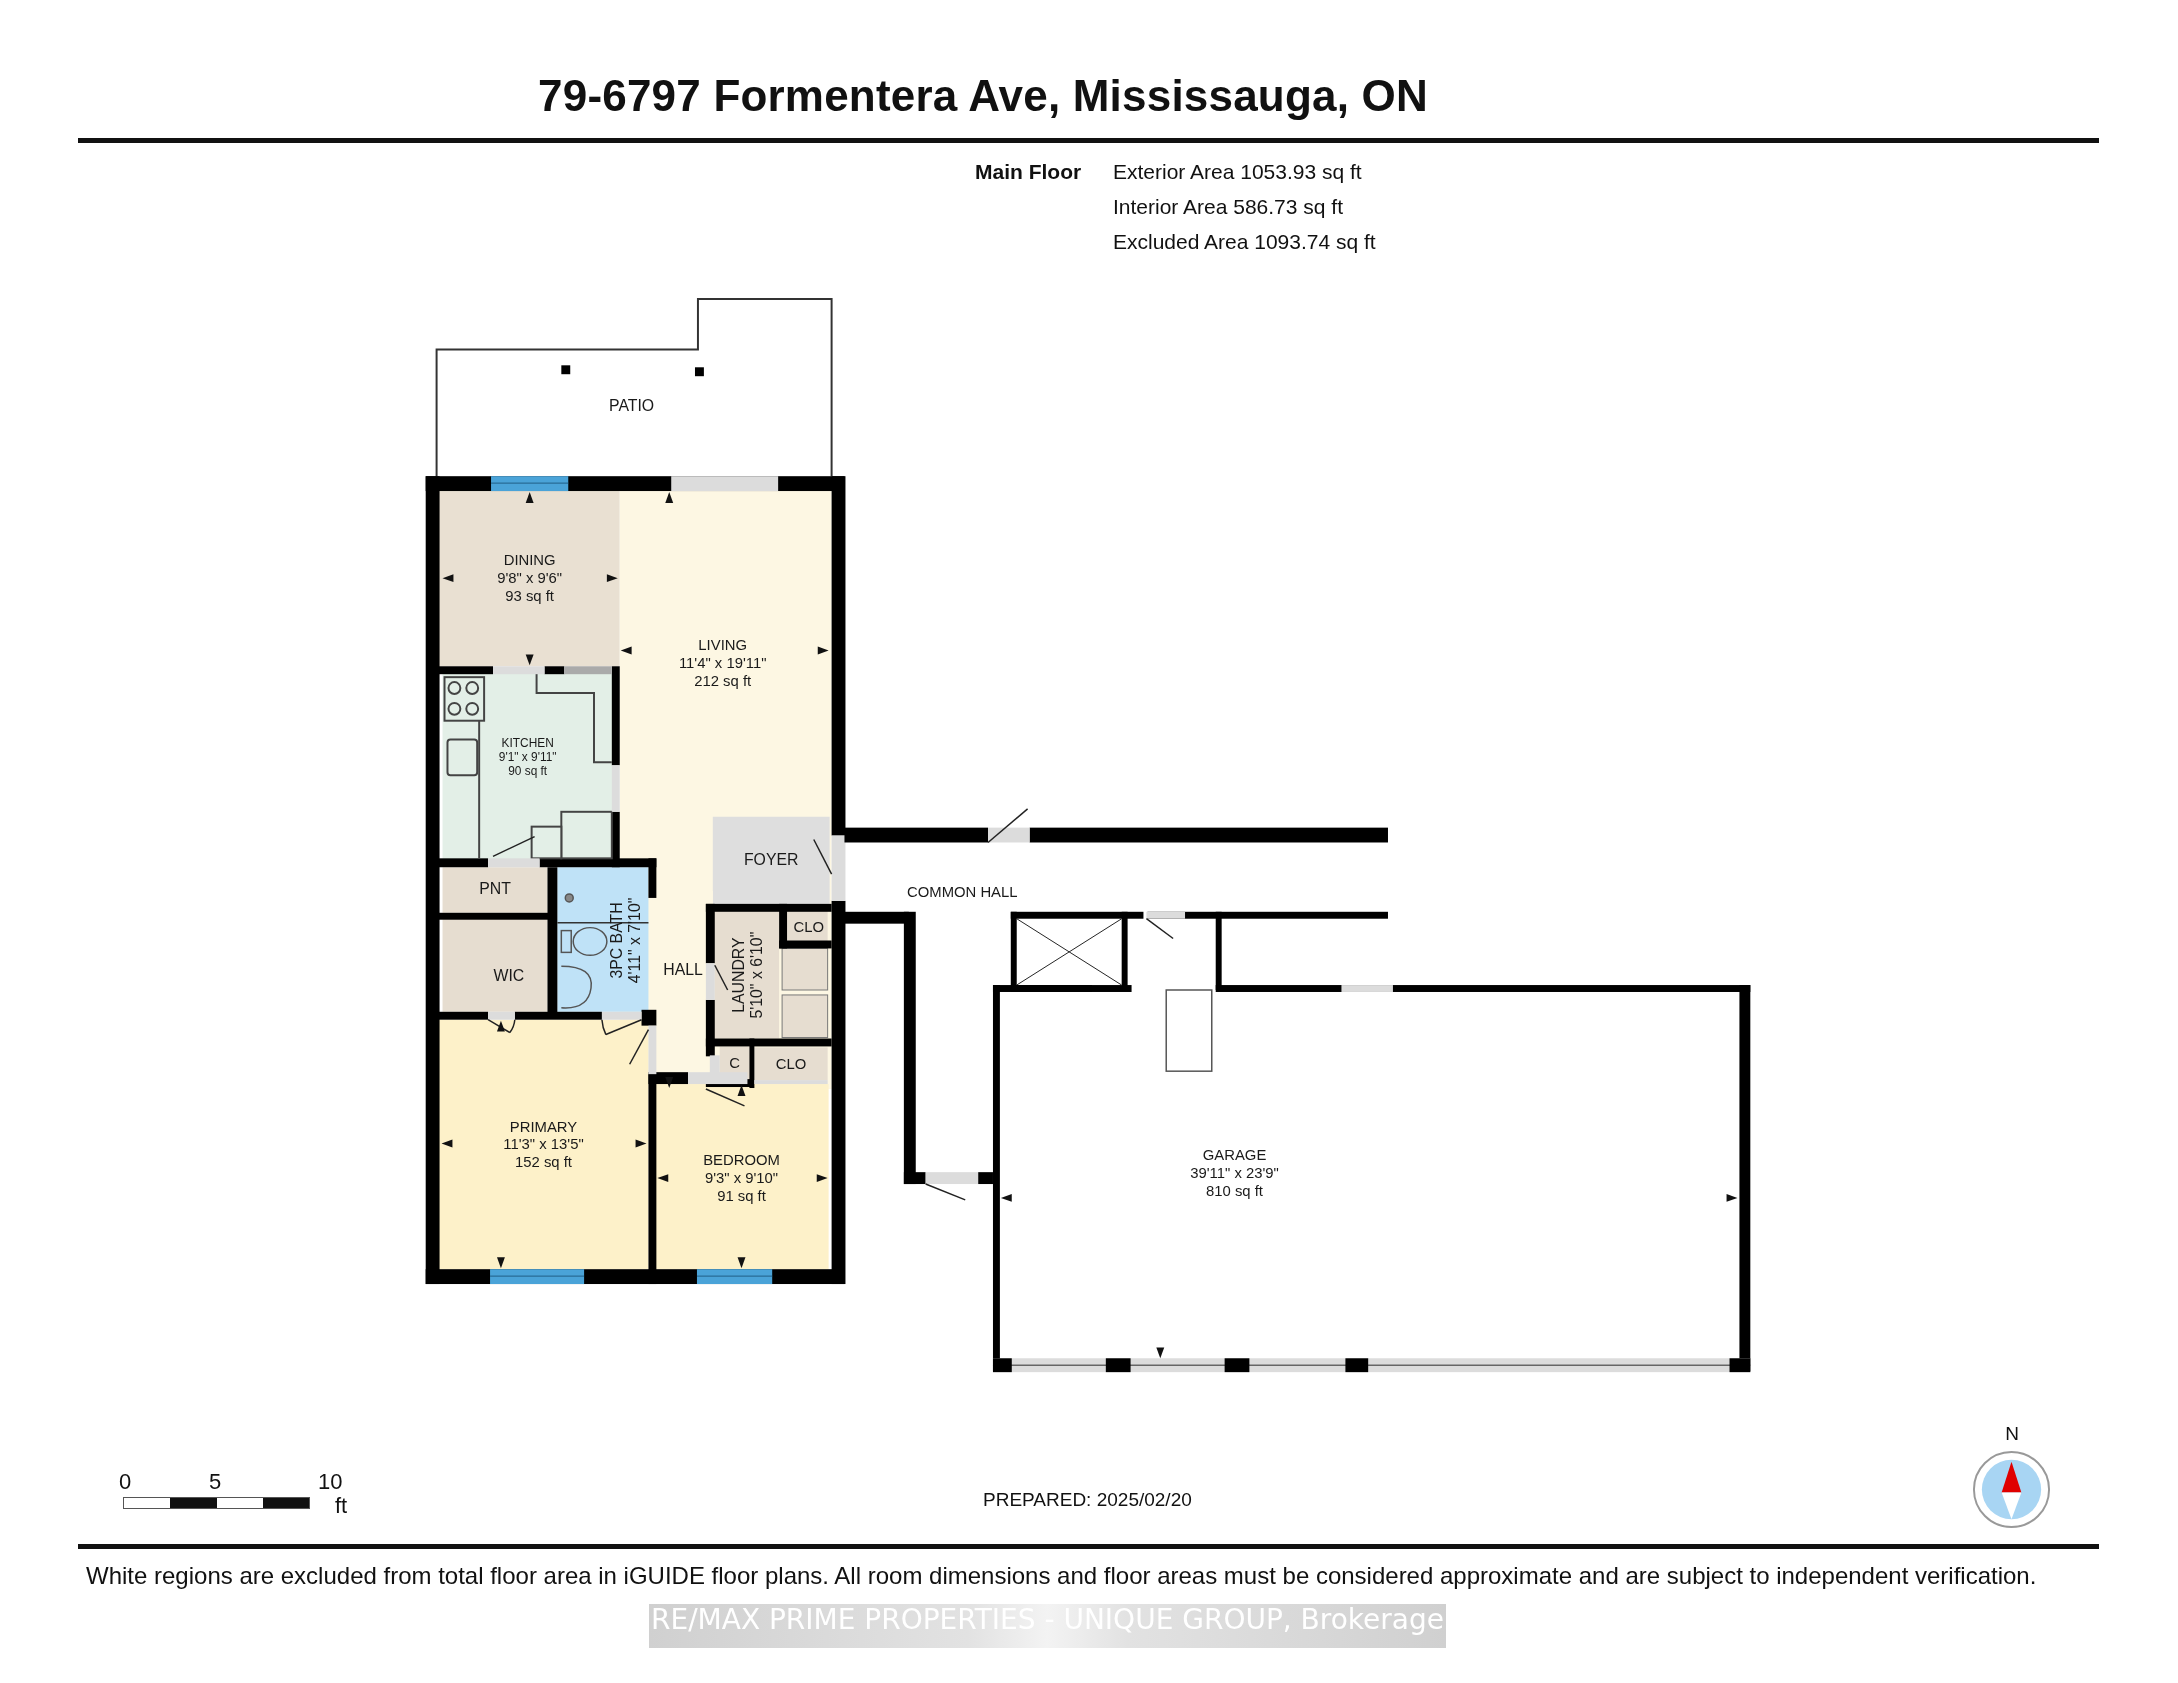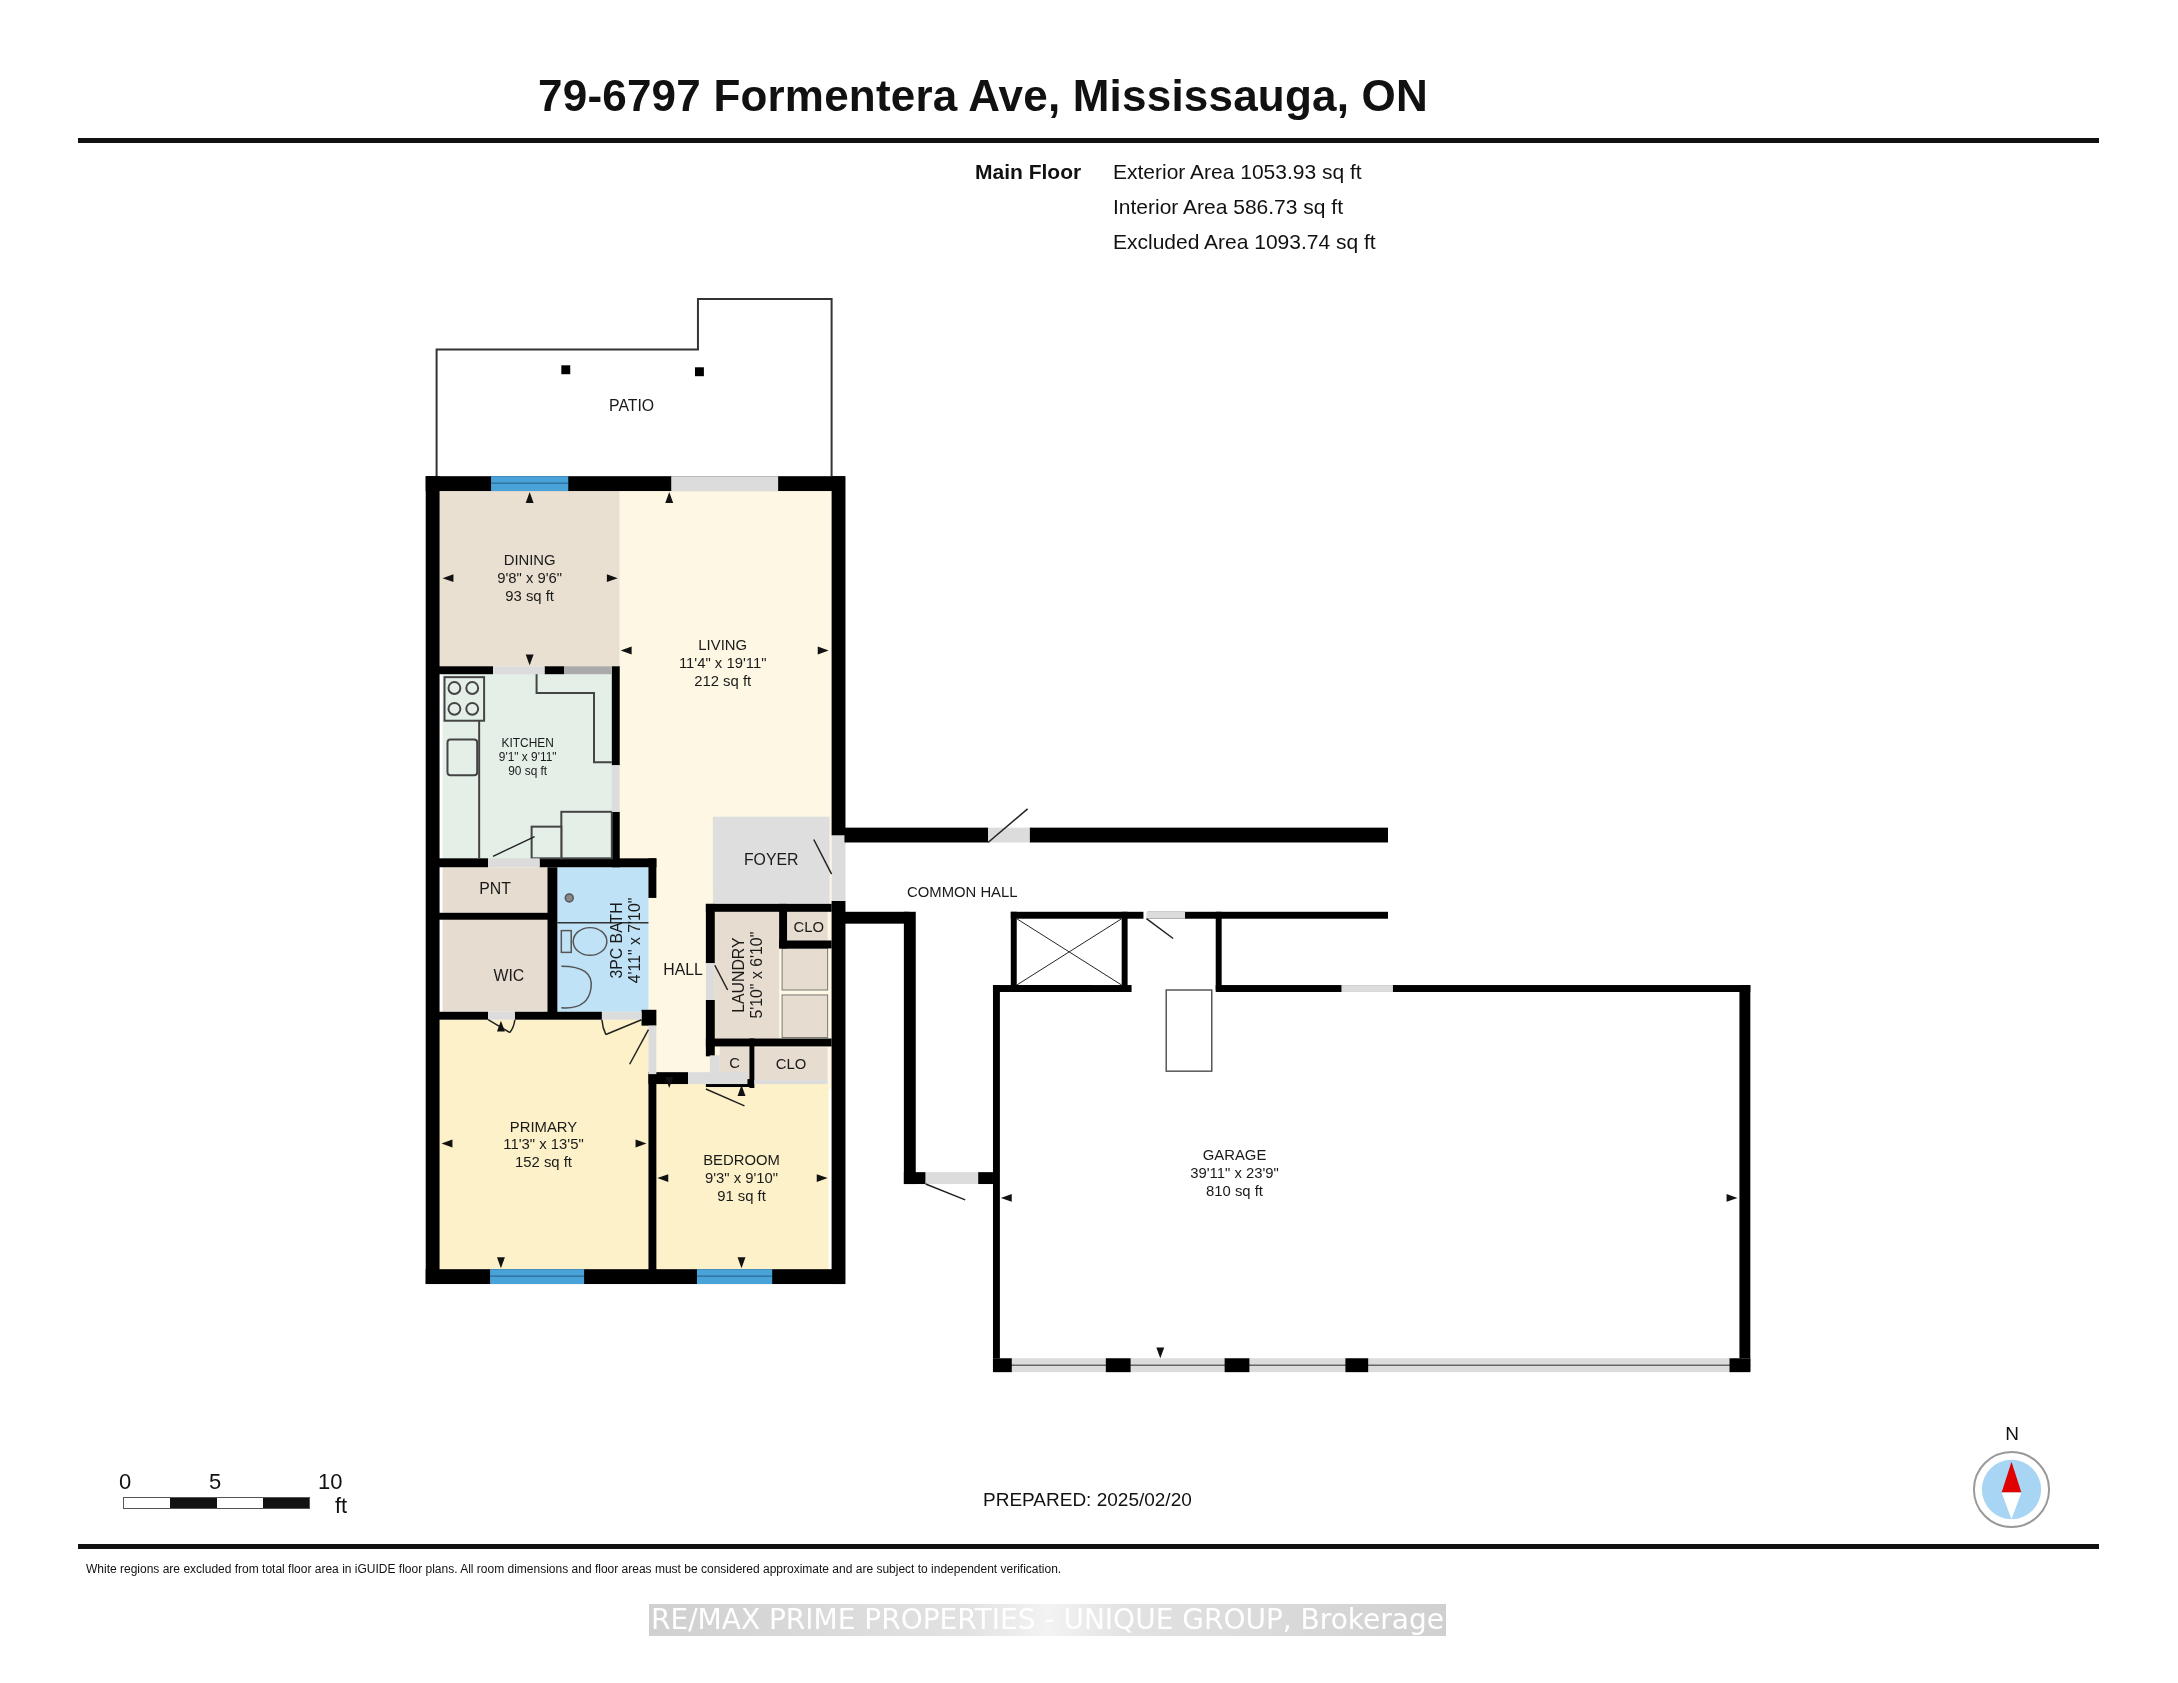--- a/index.html
+++ b/index.html
@@ -16,22 +16,22 @@
   .room-label { font-family:"Liberation Sans", sans-serif; fill:#1a1a1a; text-anchor:middle; }
   .prepared { position:absolute; left:983px; top:1489px; font-size:19px; white-space:nowrap; }
   .scale { position:absolute; left:119px; top:1469px; width:238px; height:59px; }
   .scale .tick { position:absolute; top:0; font-size:22px; }
   .scale .bar { position:absolute; left:4px; top:28px; width:185px; height:10px; border:1px solid #555; display:flex; }
   .scale .bar span { flex:1; height:100%; }
   .scale .bar span.b { background:#111; }
   .scale .unit { position:absolute; left:216px; top:24px; font-size:22px; }
   .compass { position:absolute; left:1970px; top:1423px; width:84px; height:109px; }
   .compass .n { position:absolute; left:0; width:84px; top:0; text-align:center; font-size:19px; }
-  .disclaimer { position:absolute; left:86px; top:1562px; font-size:12px; white-space:nowrap; }
-  .watermark { position:absolute; left:649px; top:1604px; height:32px; padding:0 2px; font-size:28px; line-height:32px; color:#ffffff; background:linear-gradient(90deg,#d0d0d0,#e2e2e2 40%,#f3f3f3 50%,#e2e2e2 60%,#d0d0d0); white-space:nowrap; font-family:"DejaVu Sans", sans-serif; }
+  .disclaimer { position:absolute; left:86px; top:1562px; font-size:24px; white-space:nowrap; }
+  .watermark { position:absolute; left:649px; top:1604px; height:44px; padding:0 2px; font-size:28px; line-height:32px; color:#ffffff; background:linear-gradient(90deg,#d0d0d0,#e2e2e2 40%,#f3f3f3 50%,#e2e2e2 60%,#d0d0d0); white-space:nowrap; font-family:"DejaVu Sans", sans-serif; }
 </style>
 </head>
 <body>
 
 <div class="title">79-6797 Formentera Ave, Mississauga, ON</div>
 <div class="rule top"></div>
 
 <div class="info">
   <div class="floor">Main Floor</div>
   <div class="vals">

